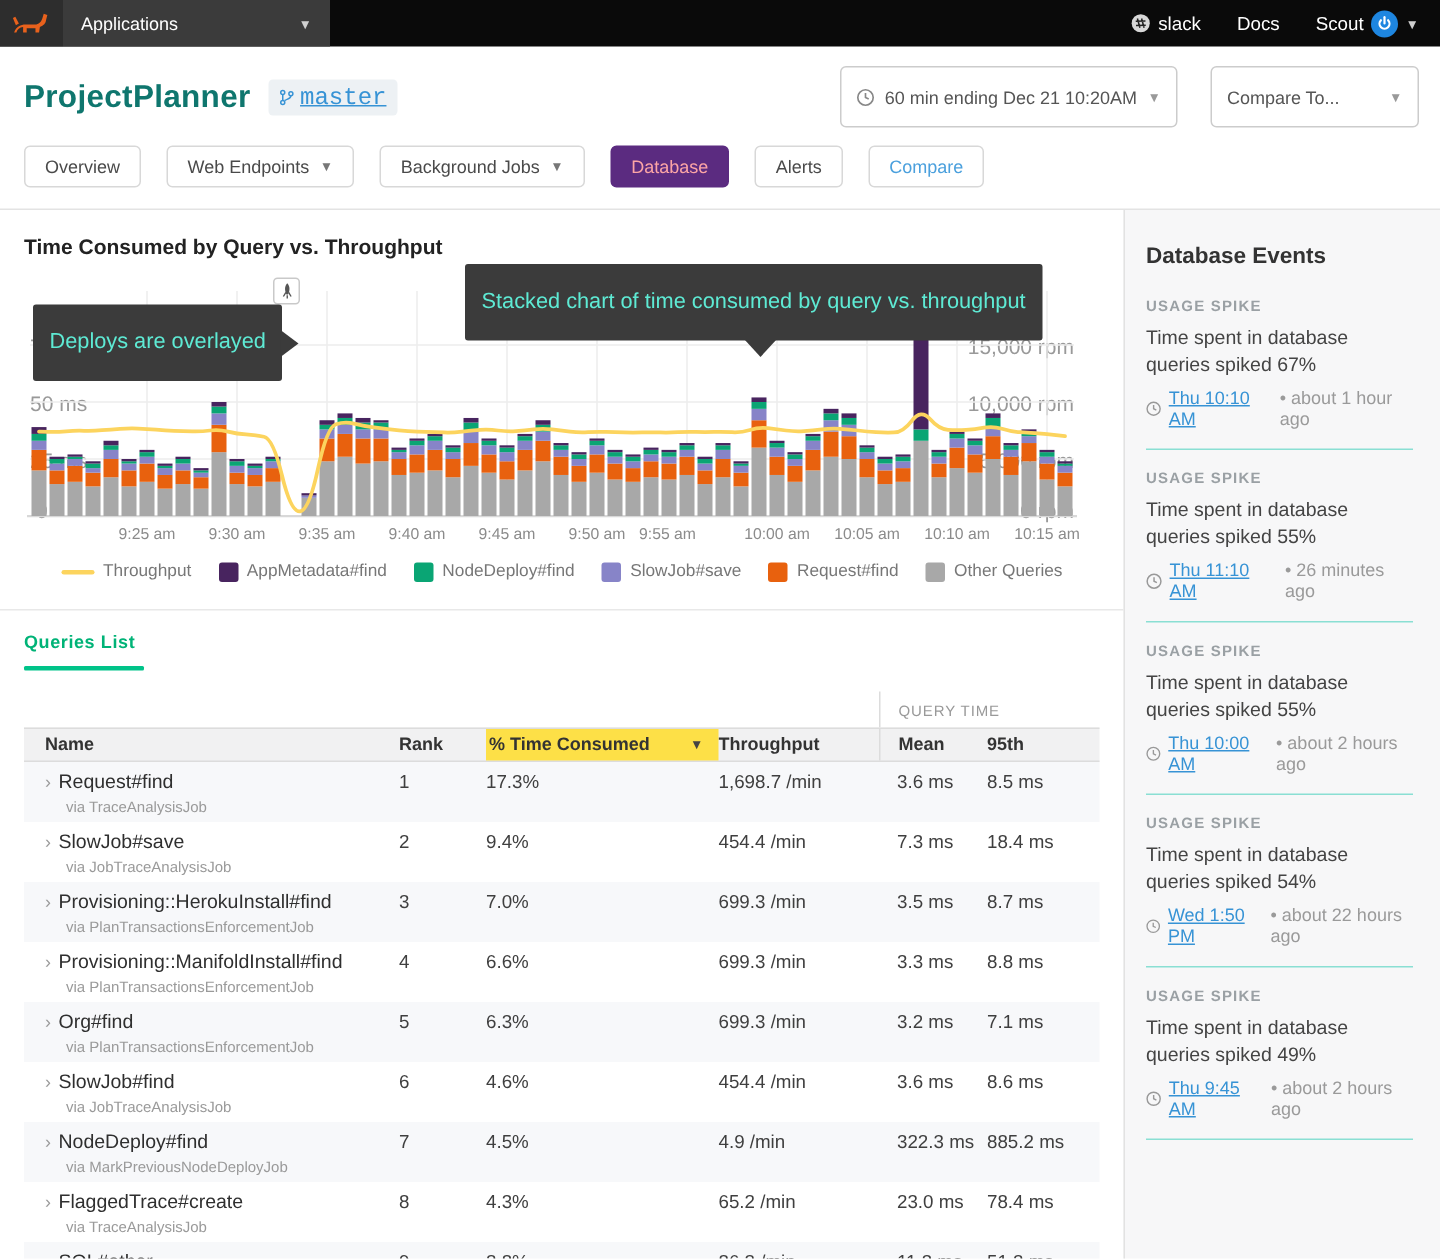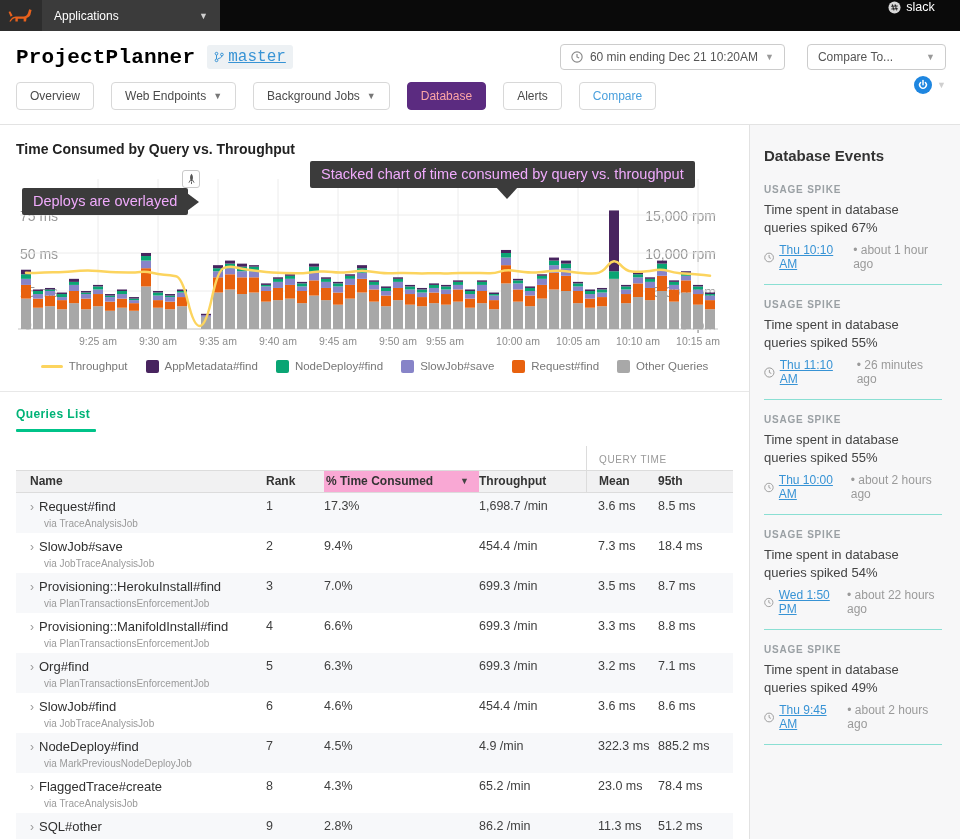--- a/index.html
+++ b/index.html
@@ -5,32 +5,32 @@
   * { box-sizing: border-box; margin: 0; padding: 0; }
   html,body { width:960px; height:839px; overflow:hidden; background:#fff;
     font-family:"Liberation Sans", sans-serif; color:#333; }
 
   
   .topbar { height:31px; background:#0a0a0a; display:flex; align-items:stretch; }
   .logo-box { width:42px; background:#2d2d2d; display:flex; align-items:center; justify-content:center; cursor:pointer; }
   .app-select { width:178px; background:#3b3b3b; color:#fff; font-size:12px; display:flex; align-items:center; padding:0 12px; cursor:pointer;text-align:right; }
   .app-select .grow { flex:1; }
   .chev-dn { font-size:9px; color:#cfcfcf; }
-  .topbar-right { margin-left:auto; display:flex; align-items:center; gap:24px; padding-right:14px; color:#fff; font-size:12.5px;flex-direction:column; }
+  .topbar-right { margin-left:auto; display:flex; align-items:center; gap:24px; padding-right:14px; color:#fff; font-size:12.5px; }
   .topbar-right .tb-item { display:flex; align-items:center; gap:5px; cursor:pointer; }
   .avatar { width:18px; height:18px; border-radius:50%; background:#1e86e0; display:flex; align-items:center; justify-content:center; }
 
   
   .page-header-block { border-bottom:1px solid #e3e3e3; }
   .page-head { display:flex; align-items:center; padding:13px 14px 0 16px; }
-  .app-title { font-size:21px; font-weight:700; color:#000000; letter-spacing:.2px;font-family:Liberation Mono, monospace; }
+  .app-title { font-size:21px; font-weight:700; color:#0f766e; letter-spacing:.2px; }
   .branch-badge { margin-left:12px; background:#edf1f4; border-radius:3px; padding:3px 7px; display:inline-flex; align-items:center; gap:4px; cursor:pointer; }
   .branch-badge a { font-family:"Liberation Mono", monospace; font-size:16px; color:#3793d5; text-decoration:underline; }
   .head-controls { margin-left:auto; display:flex; gap:22px; }
-  .ctl-btn { height:26px; border:1px solid #ccc; border-radius:4px; background:#fff; display:inline-flex; align-items:center; gap:7px; padding:0 10px; font-size:12px; color:#555; cursor:pointer; }
+  .ctl-btn { height:41px; border:1px solid #ccc; border-radius:4px; background:#fff; display:inline-flex; align-items:center; gap:7px; padding:0 10px; font-size:12px; color:#555; cursor:pointer; }
   .ctl-btn .chev-dn { color:#999; }
 
   .tab-row { display:flex; gap:17px; padding:12px 16px 14px; }
   .tab-pill { border:1px solid #d8d8d8; border-radius:4px; background:#fff; padding:6px 13px; font-size:12px; color:#4a4a4a; display:inline-flex; align-items:center; gap:7px; cursor:pointer; }
   .tab-pill.active { background:#5b2b80; border-color:#5b2b80; color:#fca5a5; }
   .tab-pill.link-blue { color:#4ba0dd; }
   .tab-pill .chev-dn { color:#777; }
 
   
   .content { display:flex; height:735px; }
@@ -47,42 +47,42 @@
   .yl0{top:29px;left:2px} .yl1{top:67px;left:2px} .yl2{top:105px;left:2px} .yl3{top:138px;left:6px}
   .yr0{top:29px} .yr1{top:67px} .yr2{top:105px} .yr3{top:138px}
   .xlab { position:absolute; top:156px; width:54px; text-align:center; font-size:10.5px; color:#8b8b8b; }
   .deploy-marker { position:absolute; top:-9px; left:164px; width:18px; height:18px; background:#fff; border:1px solid #c9c9c9; border-radius:3px; display:flex; align-items:center; justify-content:center; z-index:4; cursor:pointer; }
 
   .legend { display:flex; justify-content:center; align-items:center; gap:18px; margin-top:6px; height:18px; }
   .legend-item { display:flex; align-items:center; gap:6px; font-size:11.5px; color:#777; cursor:pointer; }
   .legend-swatch { width:13px; height:13px; border-radius:2px; display:inline-block; }
   .legend-swatch.line { width:22px; height:3px; border-radius:2px; }
 
-  .tip { position:absolute; background:#3b3b3b; color:#f0abfc; font-size:14.5px; line-height:27px; padding:0 11px; border-radius:2px; white-space:nowrap; z-index:6; }
+  .tip { position:absolute; background:#3b3b3b; color:#5eead4; font-size:14.5px; line-height:27px; padding:12px 11px; border-radius:2px; white-space:nowrap; z-index:6; }
   .arr-down { position:absolute; bottom:-11px; width:0; height:0; border:11px solid transparent; border-top:12px solid #3b3b3b; border-bottom:0; }
   .arr-right { position:absolute; right:-11px; top:50%; margin-top:-9px; width:0; height:0; border:9px solid transparent; border-left:12px solid #3b3b3b; border-right:0; }
   .tip-main { left:294px; top:20px; }
   .tip-main .arr-down { left:186px; }
   .tip-deploys { left:6px; top:47px; }
   .tip-sort { left:305px; top:10px; }
   .tip-sort .arr-down { left:118px; }
 
   .section-divider { border:none; border-top:1px solid #e8e8e8; margin:16px -16px 0; }
 
   
   .queries-section { position:relative; padding-top:12px; }
   .q-tab { display:inline-block; font-size:12px; font-weight:700; letter-spacing:.4px; color:#00b377; cursor:pointer; }
   .q-tab-underline { width:80px; height:3px; background:#00c389; margin-top:7px; border-radius:1px; }
   .group-row { margin-top:14px; }
   .group-cell { margin-left:570px; border-left:1px solid #dcdcdc; padding:8px 0 5px 12px; font-size:10px; letter-spacing:.6px; color:#999; }
   .grid-cols { display:grid; grid-template-columns:250px 58px 155px 107px 70px auto; }
   .q-header { background:#f1f1f2; border-top:1px solid #dcdcdc; border-bottom:1px solid #dcdcdc; }
   .q-header .hcell { font-size:12px; font-weight:700; color:#333; line-height:21px; height:21px; cursor:pointer; }
   .hcell.name { padding-left:14px; }
-  .hcell.pct { background:#f9a8d4; padding-left:2px; position:relative; }
+  .hcell.pct { background:#fde047; padding-left:2px; position:relative; }
   .hcell.pct .sort-icon { position:absolute; right:10px; font-size:9px; color:#444; }
   .hcell.mean { border-left:1px solid #dcdcdc; padding-left:12px; }
   .hcell.p95 { padding-left:2px; }
   .q-row { padding:4px 0; cursor:pointer; }
   .q-row:nth-child(odd) { background:#f7f8fa; }
   .q-name-cell { padding-left:14px; }
   .chev { color:#9a9a9a; font-size:12px; margin-right:5px; }
   .q-name { font-size:13px; color:#2f2f2f; text-decoration:none; }
   .q-via { font-size:10px; color:#9a9a9a; margin:3px 0 0 14px; }
   .q-val { font-size:12.5px; color:#3f3f3f; padding-top:2px; }

